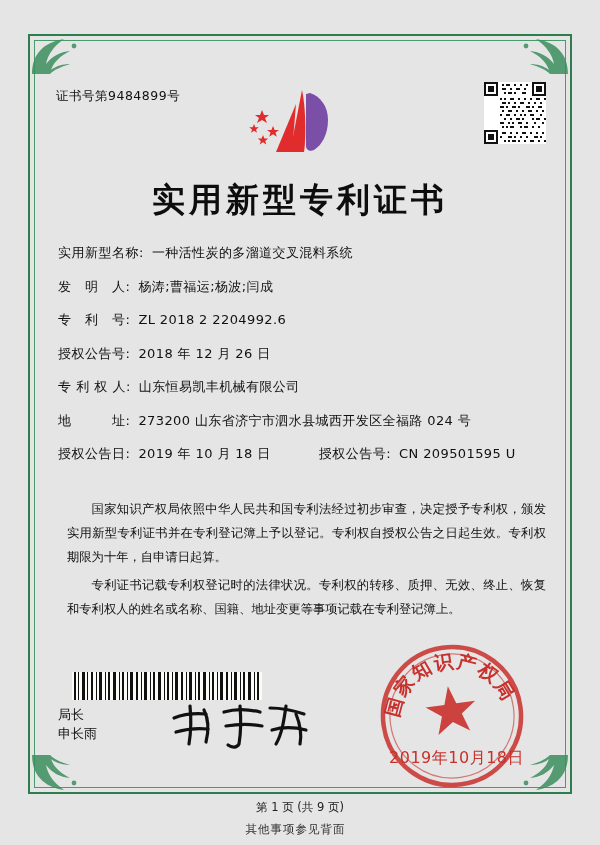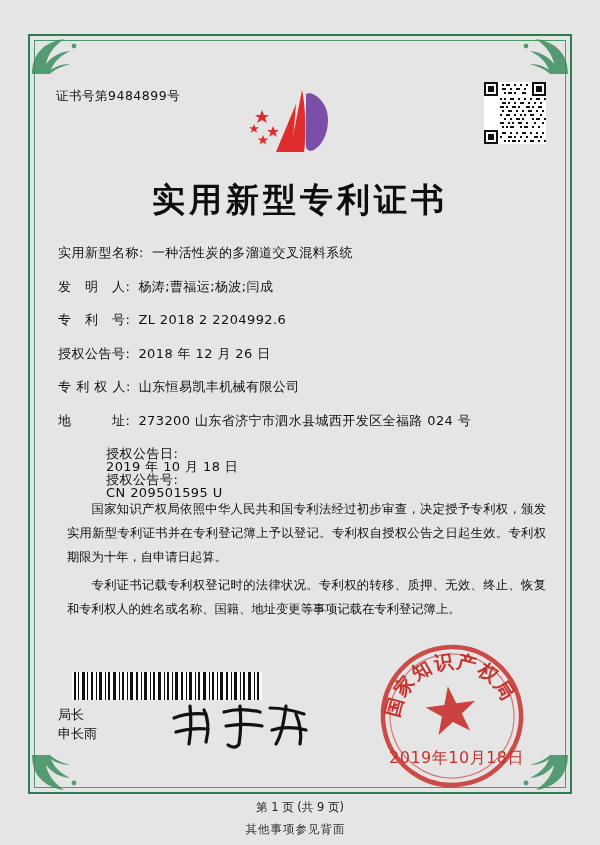--- a/index.html
+++ b/index.html
@@ -102,21 +102,21 @@
     color: #111;
   }
   .field-label {
     white-space: nowrap;
     letter-spacing: .5px;
   }
   .field-value {
     margin-left: 8px;
     letter-spacing: .4px;
   }
-  .field-row.split { justify-content: flex-start; flex-direction: column; }
+  .field-row.split { justify-content: flex-start; }
   .field-row .second-label { margin-left: 48px; white-space: nowrap; letter-spacing:.5px;}
   .field-row .second-value { margin-left: 8px; letter-spacing:.4px;}
 
   
   .paragraphs {
     position: absolute;
     left: 58px; top: 498px;
     width: 488px;
     font-size: 12.3px;
     line-height: 1.95;

